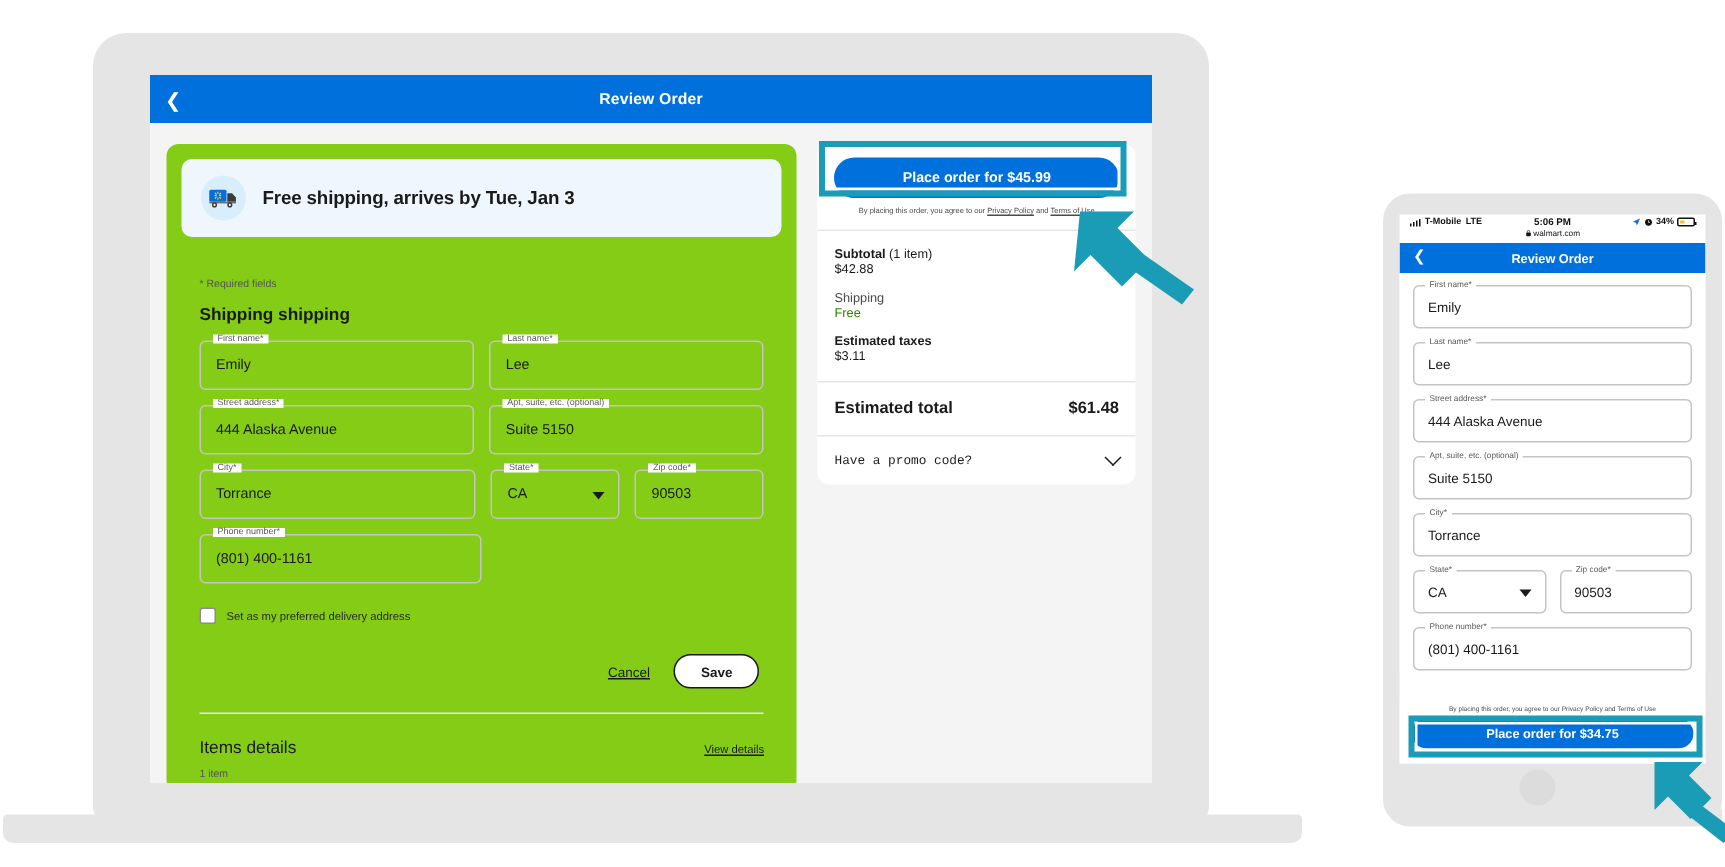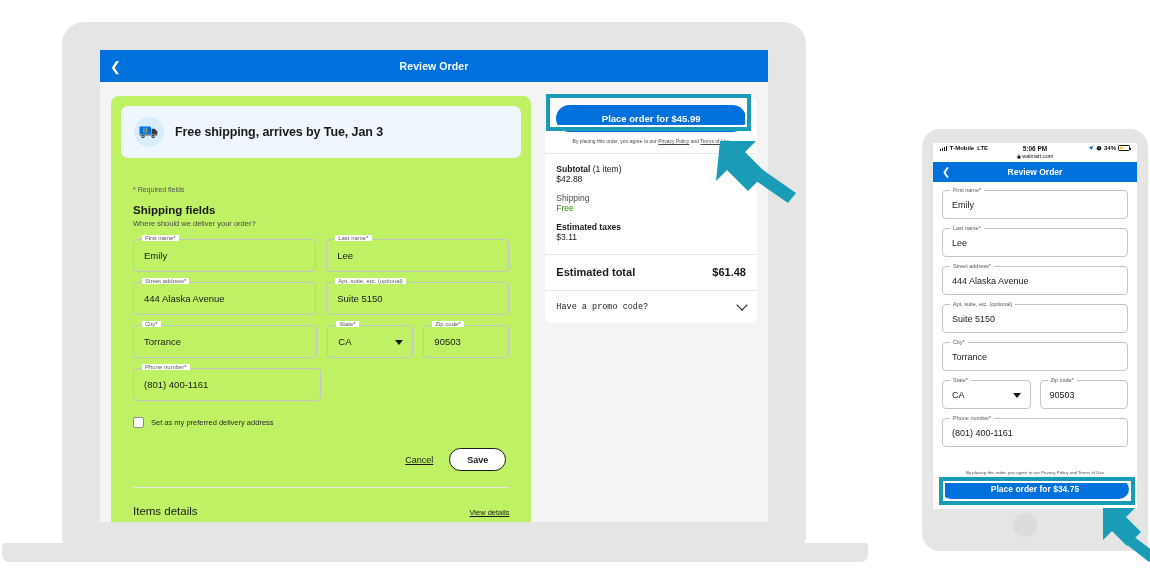--- a/index.html
+++ b/index.html
@@ -36,21 +36,21 @@
   }
   .lp-topbar .back {
     position: absolute; left: 10px; color: #fff;
     font-size: 13px; line-height: 1;
   }
   .lp-topbar .title {
     width: 100%; text-align: center; color: #fff;
     font-size: 10.5px; font-weight: bold; letter-spacing: .1px;
   }
   .lp-body { display: flex; gap: 14px; padding: 14px 11px 0 11px; }
-  .lp-left { width: 425px; background: #bef264; border-radius: 8px; padding: 0 0 8px 0; }
+  .lp-left { width: 425px; background: #84cc16; border-radius: 8px; padding: 0 0 8px 0; }
   .lp-right { width: 214px; }
 
   .ship-banner {
     margin: 10px 10px 0 10px; background: #f0f6fd;
     border-radius: 7px; height: 52px;
     display: flex; align-items: center; gap: 11px; padding-left: 13px;
   }
   .truck-circle {
     width: 30px; height: 30px; border-radius: 50%;
     background: #d9eefb; display: flex; align-items: center; justify-content: center;
@@ -234,22 +234,21 @@
                 <rect x="7.3" y="6.0" width="0.8" height="1.7" rx="0.4" transform="rotate(-45 7.7 6.85)"></rect>
                 <rect x="7.3" y="3.3" width="0.8" height="1.7" rx="0.4" transform="rotate(45 7.7 4.15)"></rect>
                 <rect x="4.4" y="6.0" width="0.8" height="1.7" rx="0.4" transform="rotate(45 4.8 6.85)"></rect>
               </g>
             </svg>
           </span>
           <span class="ship-text">Free shipping, arrives by Tue, Jan 3</span>
         </div>
 
         <div class="req-note">* Required fields</div>
-        <div class="sec-title">Shipping fields</div>
-        <div class="sec-sub">Where should we deliver your order?</div>
+        <div class="sec-title">Shipping shipping</div>
 
         <div class="form-grid">
           <div class="row">
             <div class="field f-half">
               <span class="flab">First name*</span>
               <span class="fval">Emily</span>
             </div>
             <div class="field f-half">
               <span class="flab">Last name*</span>
               <span class="fval">Lee</span>

